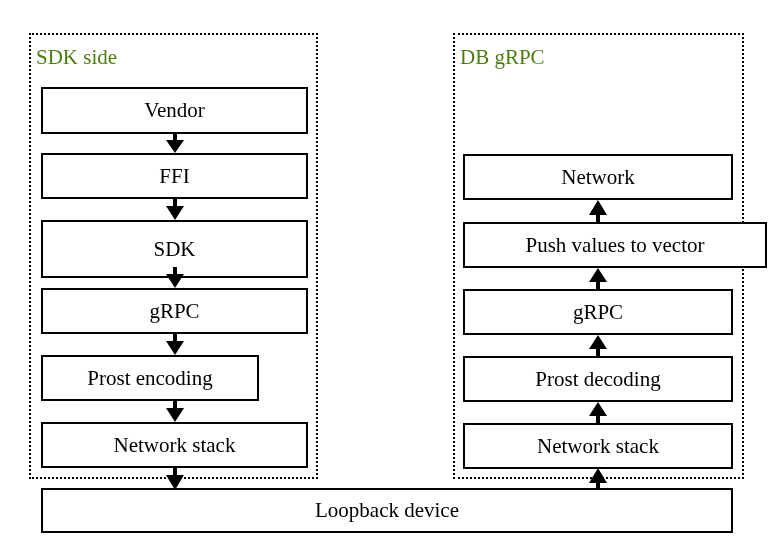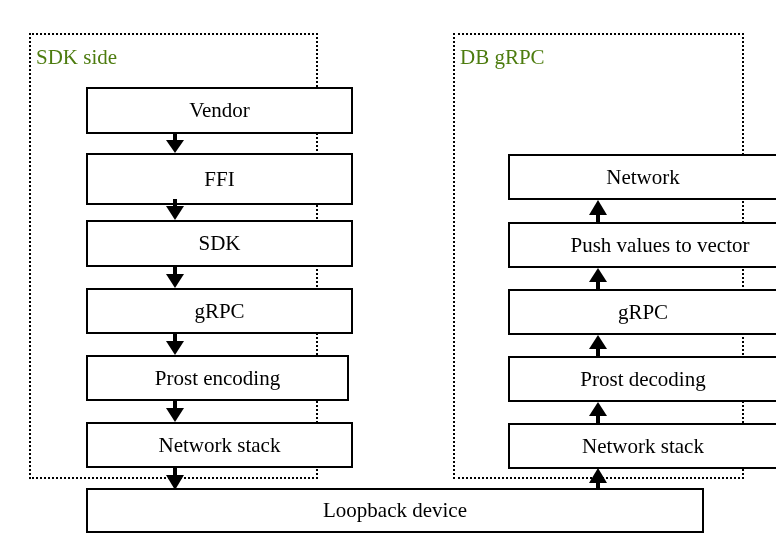--- a/index.html
+++ b/index.html
@@ -34,21 +34,20 @@
     box-sizing: border-box;
     border: 2px solid #000000;
     background: #ffffff;
     display: flex;
     align-items: center;
     justify-content: center;
     font-size: 21px;
     line-height: 1;
     white-space: nowrap;
     color: #000000;
-    margin-left: 45px;
   }
   .arrow {
     position: absolute;
     width: 22px;
     overflow: visible;
   }
   .arrow svg { display: block; }
 </style>
 </head>
 <body>
@@ -62,32 +61,32 @@
     <span>Vendor</span>
   </div>
 
   <div class="arrow" style="left:164px; top:134px; height:19px;">
     <svg width="22" height="19" viewBox="0 0 22 19">
       <rect x="9" y="0" width="4" height="9" fill="#000000"></rect>
       <polygon points="2,6 20,6 11,19" fill="#000000"></polygon>
     </svg>
   </div>
 
-  <div class="node" style="left:41px; top:153px; width:267px; height:52px;">
+  <div class="node" style="left:41px; top:153px; width:267px; height:46px;">
     <span>FFI</span>
   </div>
 
   <div class="arrow" style="left:164px; top:199px; height:21px;">
     <svg width="22" height="21" viewBox="0 0 22 21">
       <rect x="9" y="0" width="4" height="10" fill="#000000"></rect>
       <polygon points="2,7 20,7 11,21" fill="#000000"></polygon>
     </svg>
   </div>
 
-  <div class="node" style="left:41px; top:220px; width:267px; height:47px;">
+  <div class="node" style="left:41px; top:220px; width:267px; height:58px;">
     <span>SDK</span>
   </div>
 
   <div class="arrow" style="left:164px; top:267px; height:21px;">
     <svg width="22" height="21" viewBox="0 0 22 21">
       <rect x="9" y="0" width="4" height="10" fill="#000000"></rect>
       <polygon points="2,7 20,7 11,21" fill="#000000"></polygon>
     </svg>
   </div>
 
@@ -95,21 +94,21 @@
     <span>gRPC</span>
   </div>
 
   <div class="arrow" style="left:164px; top:334px; height:21px;">
     <svg width="22" height="21" viewBox="0 0 22 21">
       <rect x="9" y="0" width="4" height="10" fill="#000000"></rect>
       <polygon points="2,7 20,7 11,21" fill="#000000"></polygon>
     </svg>
   </div>
 
-  <div class="node" style="left:41px; top:355px; width:263px; height:46px;">
+  <div class="node" style="left:41px; top:355px; width:218px; height:46px;">
     <span>Prost encoding</span>
   </div>
 
   <div class="arrow" style="left:164px; top:401px; height:21px;">
     <svg width="22" height="21" viewBox="0 0 22 21">
       <rect x="9" y="0" width="4" height="10" fill="#000000"></rect>
       <polygon points="2,7 20,7 11,21" fill="#000000"></polygon>
     </svg>
   </div>
 
@@ -175,17 +174,17 @@
     <span>Network stack</span>
   </div>
 
   <div class="arrow" style="left:587px; top:468px; height:22px; z-index:5;">
     <svg width="22" height="22" viewBox="0 0 22 22">
       <rect x="9" y="12" width="4" height="10" fill="#000000"></rect>
       <polygon points="2,15 20,15 11,0" fill="#000000"></polygon>
     </svg>
   </div>
 
-  <div class="node" style="left:41px; top:488px; width:618px; height:45px;">
+  <div class="node" style="left:41px; top:488px; width:692px; height:45px;">
     <span>Loopback device</span>
   </div>
 
 </div>
 
 </body></html>

